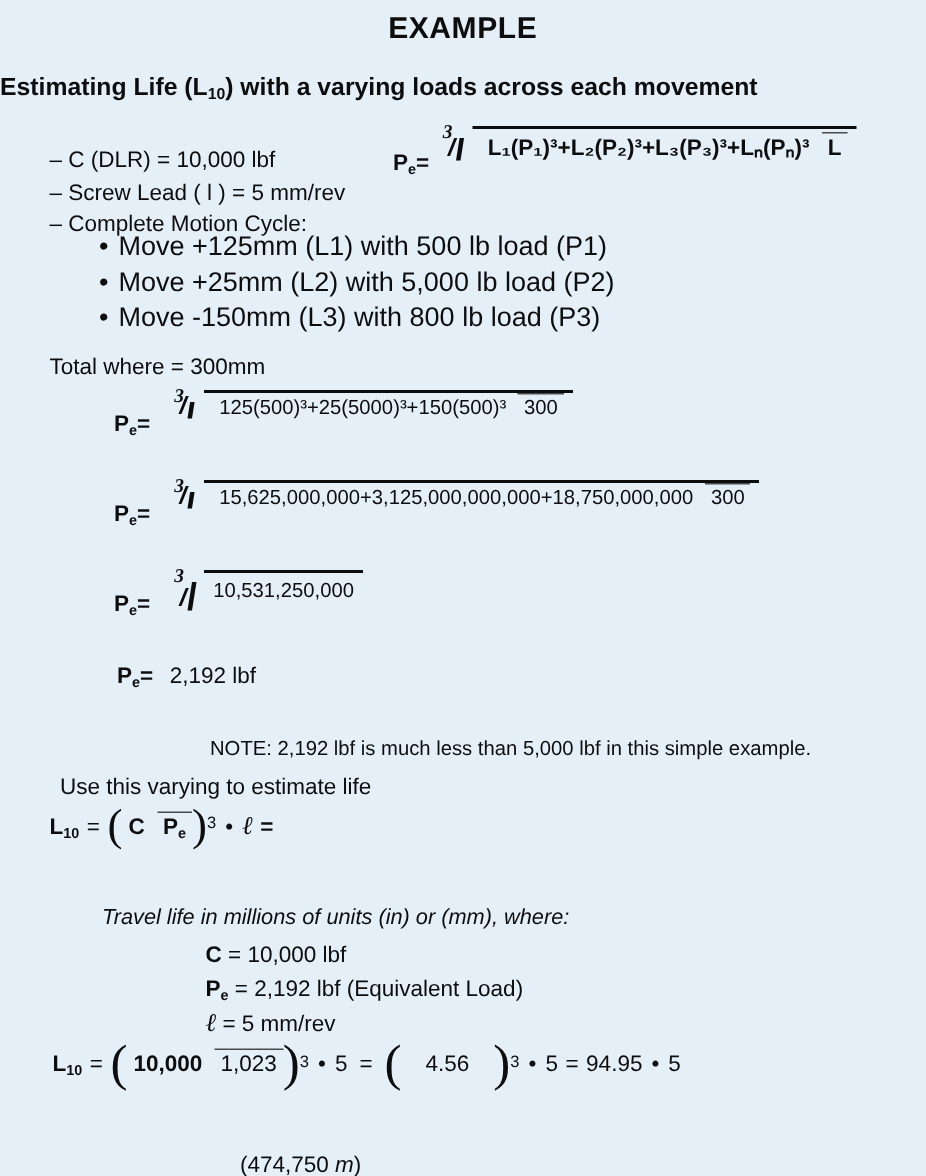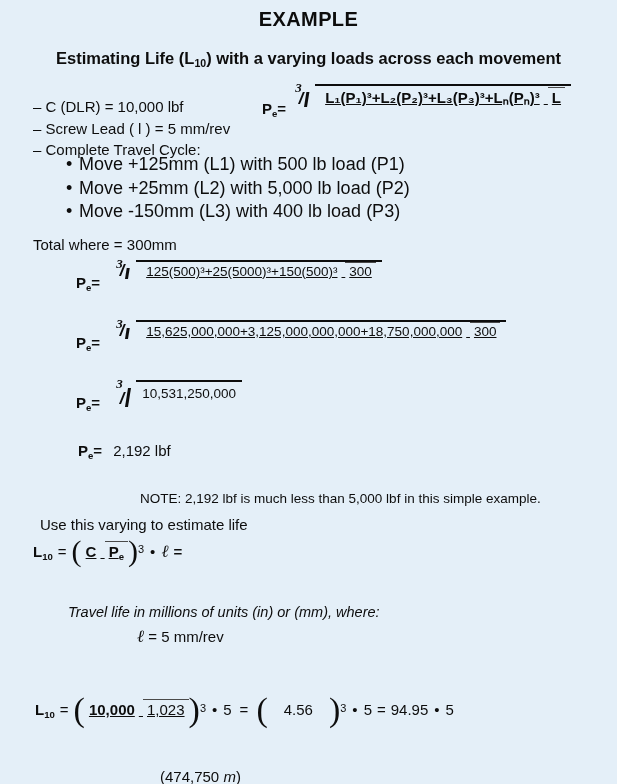--- a/index.html
+++ b/index.html
@@ -24,21 +24,20 @@
 
   
   .title {
     text-align: center;
     font-weight: bold;
     font-size: 20px;
     letter-spacing: 0.4px;
     margin: 8px 0 0 0;
   }
   .subtitle {
-    text-align: center;
     font-weight: bold;
     font-size: 16.5px;
     margin: 18px 0 0 0;
   }
 
   
   sub  { font-size: 0.64em; vertical-align: -0.28em; line-height: 0; }
   .bold { font-weight: bold; }
   .ital { font-style: italic; }
   .script-l { font-family: "DejaVu Serif", serif; font-style: italic; }
@@ -105,21 +104,20 @@
   .radicand {
     border-top: 2.6px solid #0d0d0d;
     padding: 1px 6px 0 6px;
   }
 
   
   .frac {
     display: inline-block;
     text-align: center;
     vertical-align: middle;
-    text-decoration: underline;
   }
   .frac .num { padding: 1px 4px 1px 4px; }
   .frac .den { border-top: 1.1px solid #4a4a4a; padding: 1px 4px 0 4px; }
 
   
   .eqrow {
     position: absolute;
     display: flex;
     align-items: flex-start;
   }
@@ -248,21 +246,21 @@
 <div class="page">
 
   <div class="title">EXAMPLE</div>
 
   <div class="subtitle"><span>Estimating Life (L</span><sub>10</sub><span>) with a varying loads across each movement</span></div>
 
   <div class="upper">
     <div class="dashlist">
       <div>– C (DLR) = 10,000 lbf</div>
       <div>– Screw Lead ( l ) = 5 mm/rev</div>
-      <div>– Complete Travel Cycle:</div>
+      <div>– Complete Motion Cycle:</div>
     </div>
   </div>
 
   <div class="eqrow" id="main-formula">
     <div class="eqlabel"><span>P</span><sub>e</sub><span>=</span></div>
     <div class="body">
       <span class="radical">
         <span class="radical-sign">
           <span class="idx">3</span>
           <span class="tick"></span>
@@ -274,21 +272,21 @@
             <span class="den">L</span>
           </span>
         </span>
       </span>
     </div>
   </div>
 
   <div class="bullets">
     <div><span class="dot">•</span><span>Move +125mm (L1) with 500 lb load (P1)</span></div>
     <div><span class="dot">•</span><span>Move +25mm (L2) with 5,000 lb load (P2)</span></div>
-    <div><span class="dot">•</span><span>Move -150mm (L3) with 400 lb load (P3)</span></div>
+    <div><span class="dot">•</span><span>Move -150mm (L3) with 800 lb load (P3)</span></div>
   </div>
 
   <div class="totalmove">Total where = 300mm</div>
 
   <div class="eqrow" id="calc1">
     <div class="eqlabel"><span>P</span><sub>e</sub><span>=</span></div>
     <div class="body" style="margin-left:14px;">
       <span class="radical">
         <span class="radical-sign">
           <span class="idx">3</span>
@@ -355,20 +353,24 @@
     <span class="paren-big">)</span>
     <span style="font-size:11px;align-self:flex-start;margin-top:4px;">3</span>
     <span style="margin:0 6px;">•</span>
     <span class="script-l" style="font-size:17px;">ℓ</span>
     <span class="bold" style="margin-left:5px;">=</span>
   </div>
 
   <div class="defs-head">Travel life in millions of units (in) or (mm), where:</div>
 
   <div class="defs">
+    <div><span class="bold">C</span>
+      <span>= 10,000 lbf</span></div>
+    <div><span class="bold">P</span><sub class="bold">e</sub>
+      <span>= 2,192 lbf (Equivalent Load)</span></div>
     <div><span class="script-l" style="font-size:17px;">ℓ</span>
       <span>= 5 mm/rev</span></div>
   </div>
 
   <div id="final-calc">
     <span class="lbl"><span>L</span><sub>10</sub></span>
     <span style="margin:0 5px;">=</span>
     <span class="paren-big" style="font-size:34px;">(</span>
     <span class="frac">
       <span class="num" style="font-weight:bold;">10,000</span>

